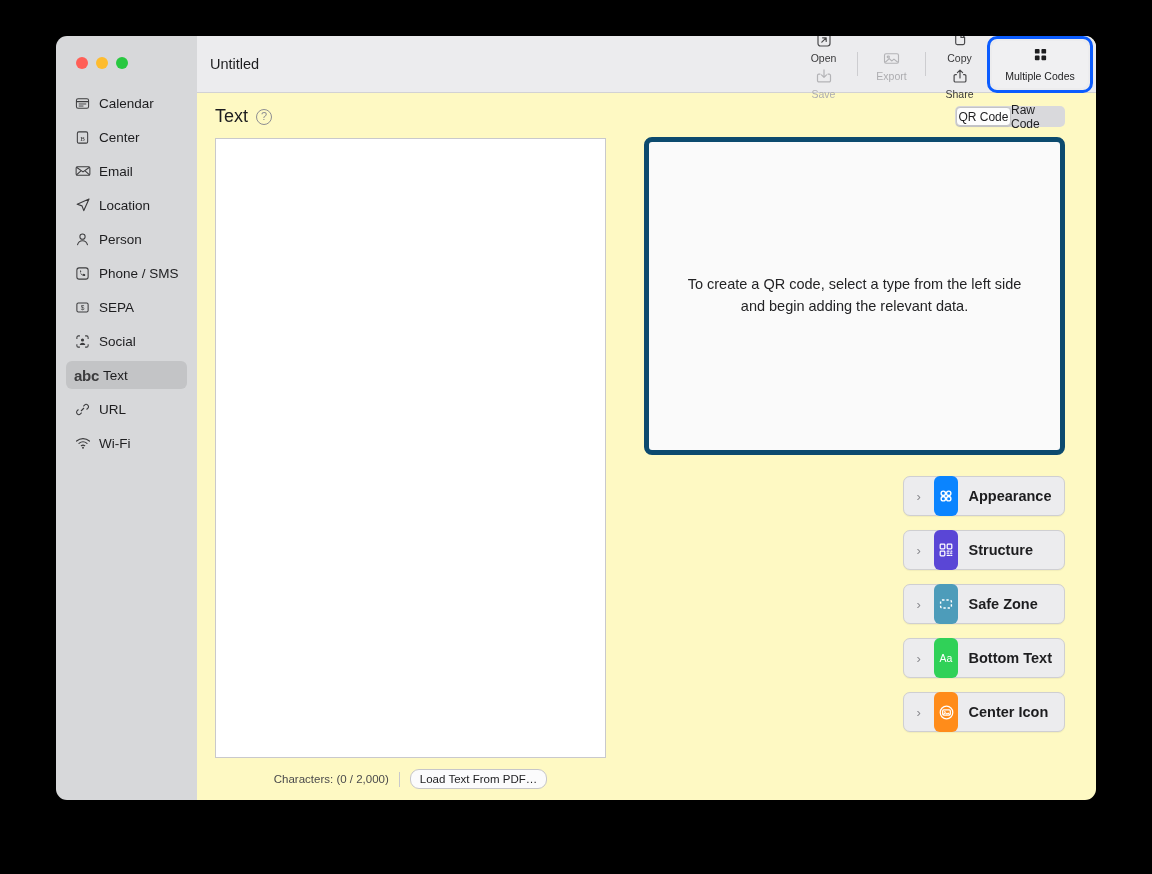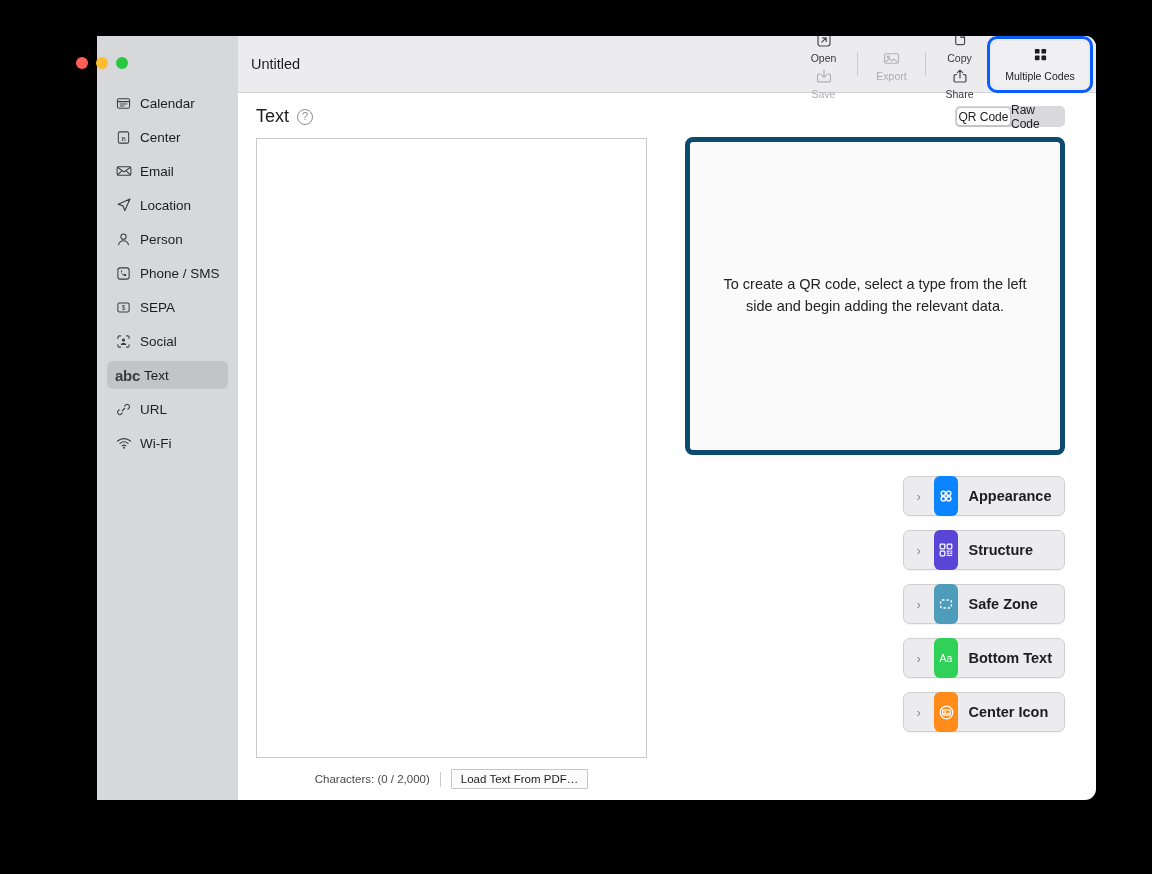--- a/index.html
+++ b/index.html
@@ -23,21 +23,20 @@
   }
 
   
   .sidebar {
     width: 141px;
     background: #d7d8da;
     flex: 0 0 141px;
     padding-top: 50px;
     display: flex; flex-direction: column;
     gap: 0px;
-    margin-left: 41px;
   }
   .traffic {
     position: absolute; left: 20px; top: 21px;
     display: flex; gap: 8px;
   }
   .light { width: 12px; height: 12px; border-radius: 50%; }
   .light.red    { background: #ff5f57; }
   .light.yellow { background: #febc2e; }
   .light.green  { background: #28c840; }
 
@@ -66,21 +65,21 @@
     letter-spacing: -.3px;
     color: #3c3c3e;
     width: 21px; flex: 0 0 21px;
     text-align: right;
     font-weight: bold;
   }
 
   
   .main {
     flex: 1;
-    background: #ffffff;
+    background: #fef9c3;
     display: flex; flex-direction: column;
     position: relative;
   }
 
   
   .toolbar {
     height: 57px;
     border-bottom: 1px solid #d2d2d4;
     display: flex; align-items: center;
     padding-left: 13px;
@@ -156,21 +155,21 @@
   .editor-foot {
     height: 42px;
     display: flex; align-items: center; justify-content: center;
     gap: 10px;
   }
   .char-count { font-size: 11.5px; color: #4a4a4c; }
   .foot-sep { width: 1px; height: 15px; background: #c9c9cc; }
   .pdf-btn {
     background: #fbfbfc;
     border: 1px solid #c6c6c9;
-    border-radius: 1px;
+    border-radius: 9px;
     font-size: 11.5px;
     color: #1d1d1f;
     padding: 3px 9px;
     font-family: inherit;
     cursor: default;
   }
 
   
   .right {
     flex: 1;

